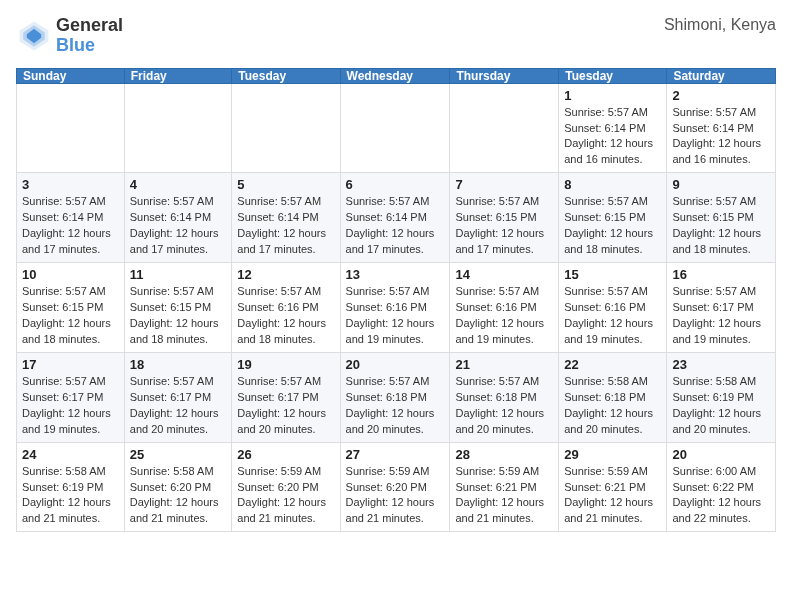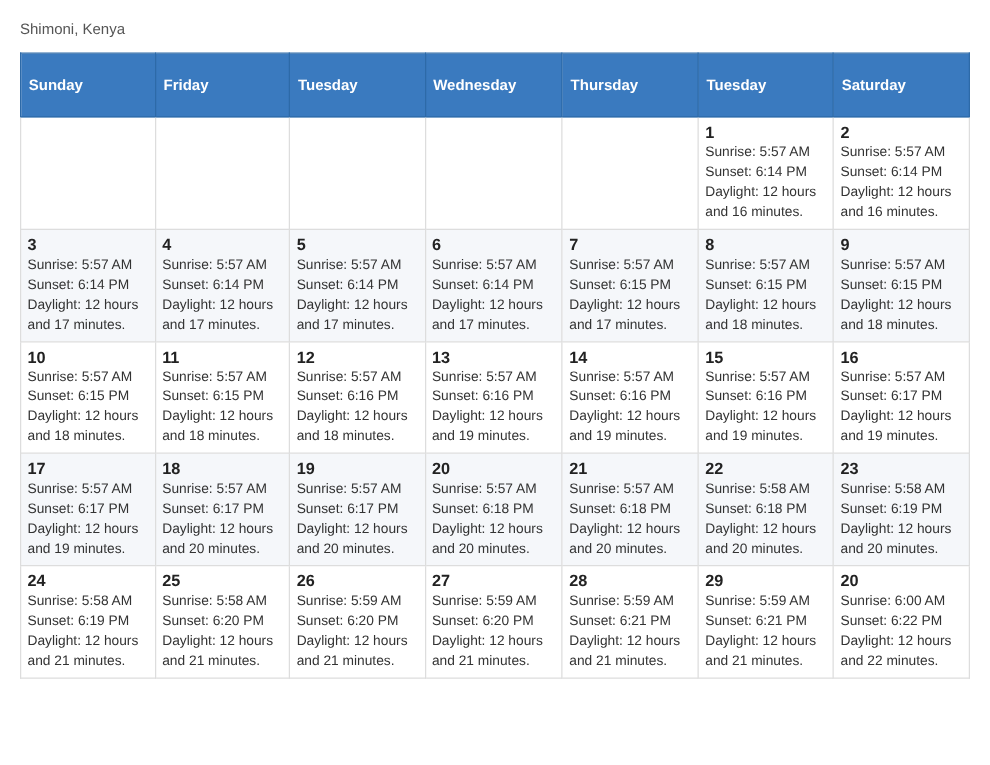--- a/index.html
+++ b/index.html
@@ -42,33 +42,33 @@
     }
     .title-block {
       text-align: right;
     }
     .month-title {
       font-size: 32px;
       font-weight: bold;
       color: #333;
     }
     .location {
-      font-size: 12px;
+      font-size: 16px;
       color: #555;
     }
     .calendar {
       width: 100%;
       border-collapse: collapse;
       font-size: 11px;
     }
     .calendar th {
       background-color: #3a7abf;
       color: #fff;
       text-align: left;
-      padding: 18px 6px;
+      padding: 0 6px;
       font-size: 12px;
       font-weight: bold;
       border: 1px solid #2d6aa8;
     }
     .calendar td {
       vertical-align: top;
       padding: 4px 5px;
       border: 1px solid #ddd;
       width: 113px;
       min-height: 80px;
@@ -90,20 +90,31 @@
       line-height: 1.45;
     }
     .empty-cell {
       background: #f9f9f9;
     }
   </style>
 </head>
 <body>
 
 <div class="header">
+  <div class="logo">
+    <svg class="logo-icon" viewBox="0 0 40 40">
+      <polygon points="20,4 36,14 36,26 20,36 4,26 4,14" fill="#4a90d9" opacity="0.15"></polygon>
+      <polygon points="20,8 32,16 32,24 20,32 8,24 8,16" fill="#4a90d9" opacity="0.3"></polygon>
+      <polygon points="20,12 28,18 28,22 20,28 12,22 12,18" fill="#4a90d9"></polygon>
+    </svg>
+    <div class="logo-text">
+      <span class="logo-general">General</span>
+      <span class="logo-blue">Blue</span>
+    </div>
+  </div>
   <div class="title-block">
     <div class="location">Shimoni, Kenya</div>
   </div>
 </div>
 
 <table class="calendar">
   <thead>
     <tr>
     <th>Sunday</th>
         <th>Friday</th>

